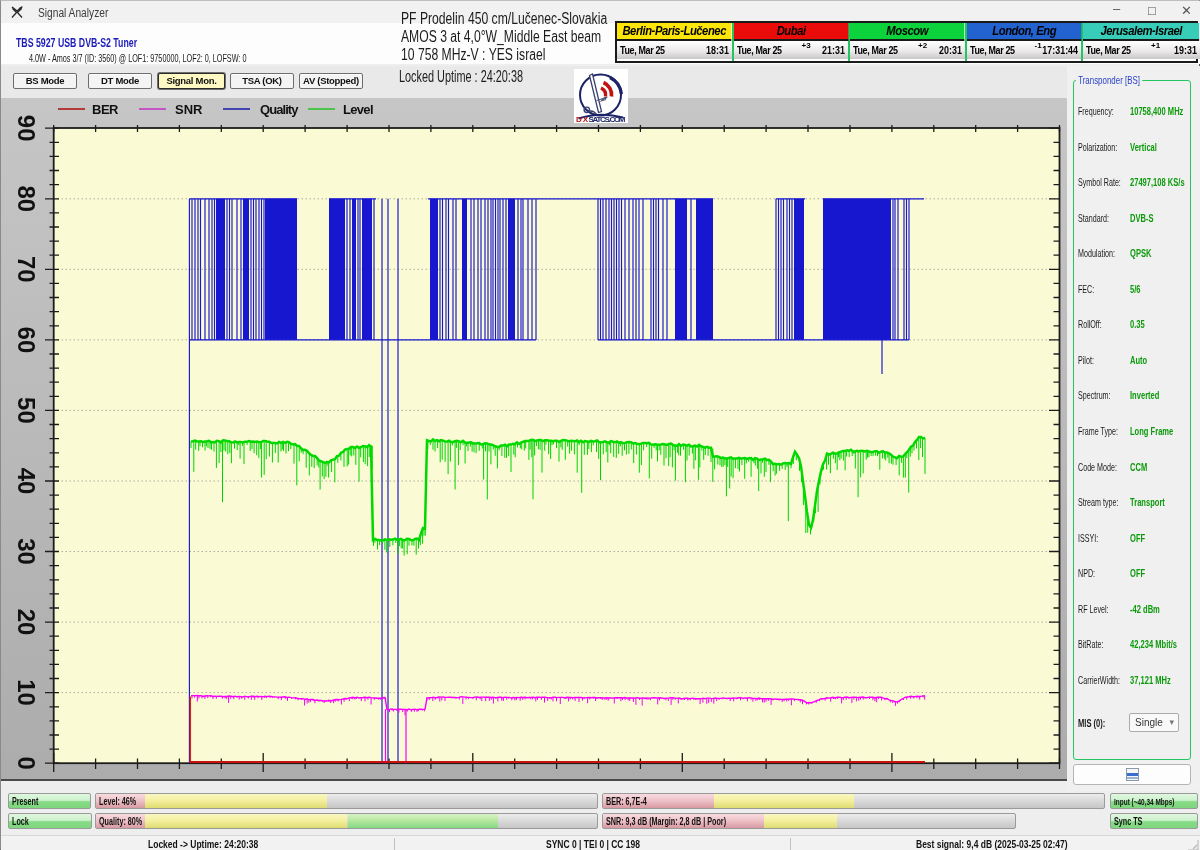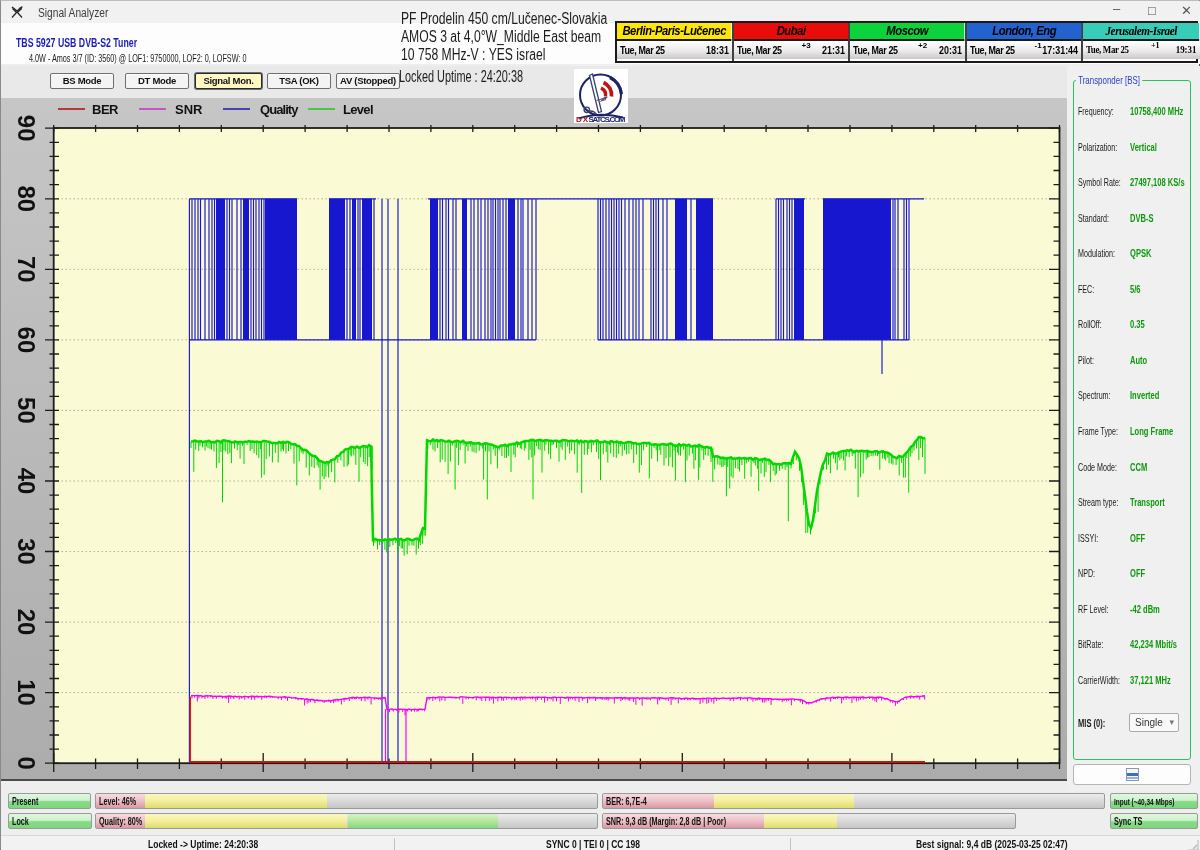--- a/index.html
+++ b/index.html
@@ -13,25 +13,25 @@
 #tbs1 { position:absolute; left:15px; top:35px; font-size:12px; font-weight:bold; color:#1b1bba; transform:scaleX(0.73); transform-origin:0 0; white-space:nowrap; }
 #tbs2 { position:absolute; left:28px; top:51px; font-size:10.5px; color:#1a1a1a; transform:scaleX(0.69); transform-origin:0 0; white-space:nowrap; }
 #pfblock { position:absolute; left:400px; top:9px; font-size:16px; line-height:17.8px; color:#1c1c1c;
   transform:scaleX(0.76); transform-origin:0 0; white-space:nowrap; }
 #locked { position:absolute; left:398px; top:67px; font-size:16px; color:#1c1c1c;
   transform:scaleX(0.68); transform-origin:0 0; white-space:nowrap; }
 #divider { position:absolute; left:0; top:65px; width:1200px; height:2px; background:#6f6f6f; }
 #tabstrip { position:absolute; left:0; top:65px; width:1066px; height:32px; background:#eae9e9; }
 .tabbtn { position:absolute; top:72px; height:16px; width:64px; background:#f5f4f4;
   border:1px solid #6e6e6e; border-radius:2px; font-size:9.5px; font-weight:bold; color:#111;
-  text-align:center; line-height:14px; box-shadow:inset 0 1px 0 #fff; white-space:nowrap; letter-spacing:-0.3px;margin-left:37px; }
+  text-align:center; line-height:14px; box-shadow:inset 0 1px 0 #fff; white-space:nowrap; letter-spacing:-0.3px; }
 .tabbtn.active { background:#fef9c3; border:1px solid #2a2a2a; box-shadow:0 0 0 1px #6e6e6e; }
 #clocks { position:absolute; left:614px; top:20px; width:583px; height:42px; border:2px solid #1a1a1a; background:#fff; }
-.ccell { position:absolute; top:0; width:116.5px; height:38px; border-right:2px solid #404040; }
-.ccell:last-child { border-right:none;font-family:Liberation Serif, serif; }
+.ccell { position:absolute; top:0; width:116.5px; height:38px; border-right:2px solid #22c55e; }
+.ccell:last-child { border-right:none; }
 .chead { height:18px; font-size:12.5px; font-weight:bold; font-style:italic; color:#000;
   text-align:center; line-height:17px; border-bottom:2px solid #1a1a1a; letter-spacing:-0.5px;
   transform:scaleX(0.9); transform-origin:0 0; width:111%; }
 .cbody { position:relative; height:18px; background:linear-gradient(#ffffff,#eceaea 55%,#c9c7c7);
   font-size:10.5px; font-weight:bold; color:#000; }
 .cdate { position:absolute; left:3px; top:3px; letter-spacing:-0.4px; transform:scaleX(0.85); transform-origin:0 0; }
 .ctime { position:absolute; right:3px; top:3px; transform:scaleX(0.85); transform-origin:100% 0; }
 .coff { position:absolute; left:68px; top:0px; font-size:8px; }
 #chartpanel { position:absolute; left:0; top:97px; width:1066px; height:683px;
   background:linear-gradient(180deg,#c7c6c6,#adacac); border-bottom:2px solid #4a4a4a; }

